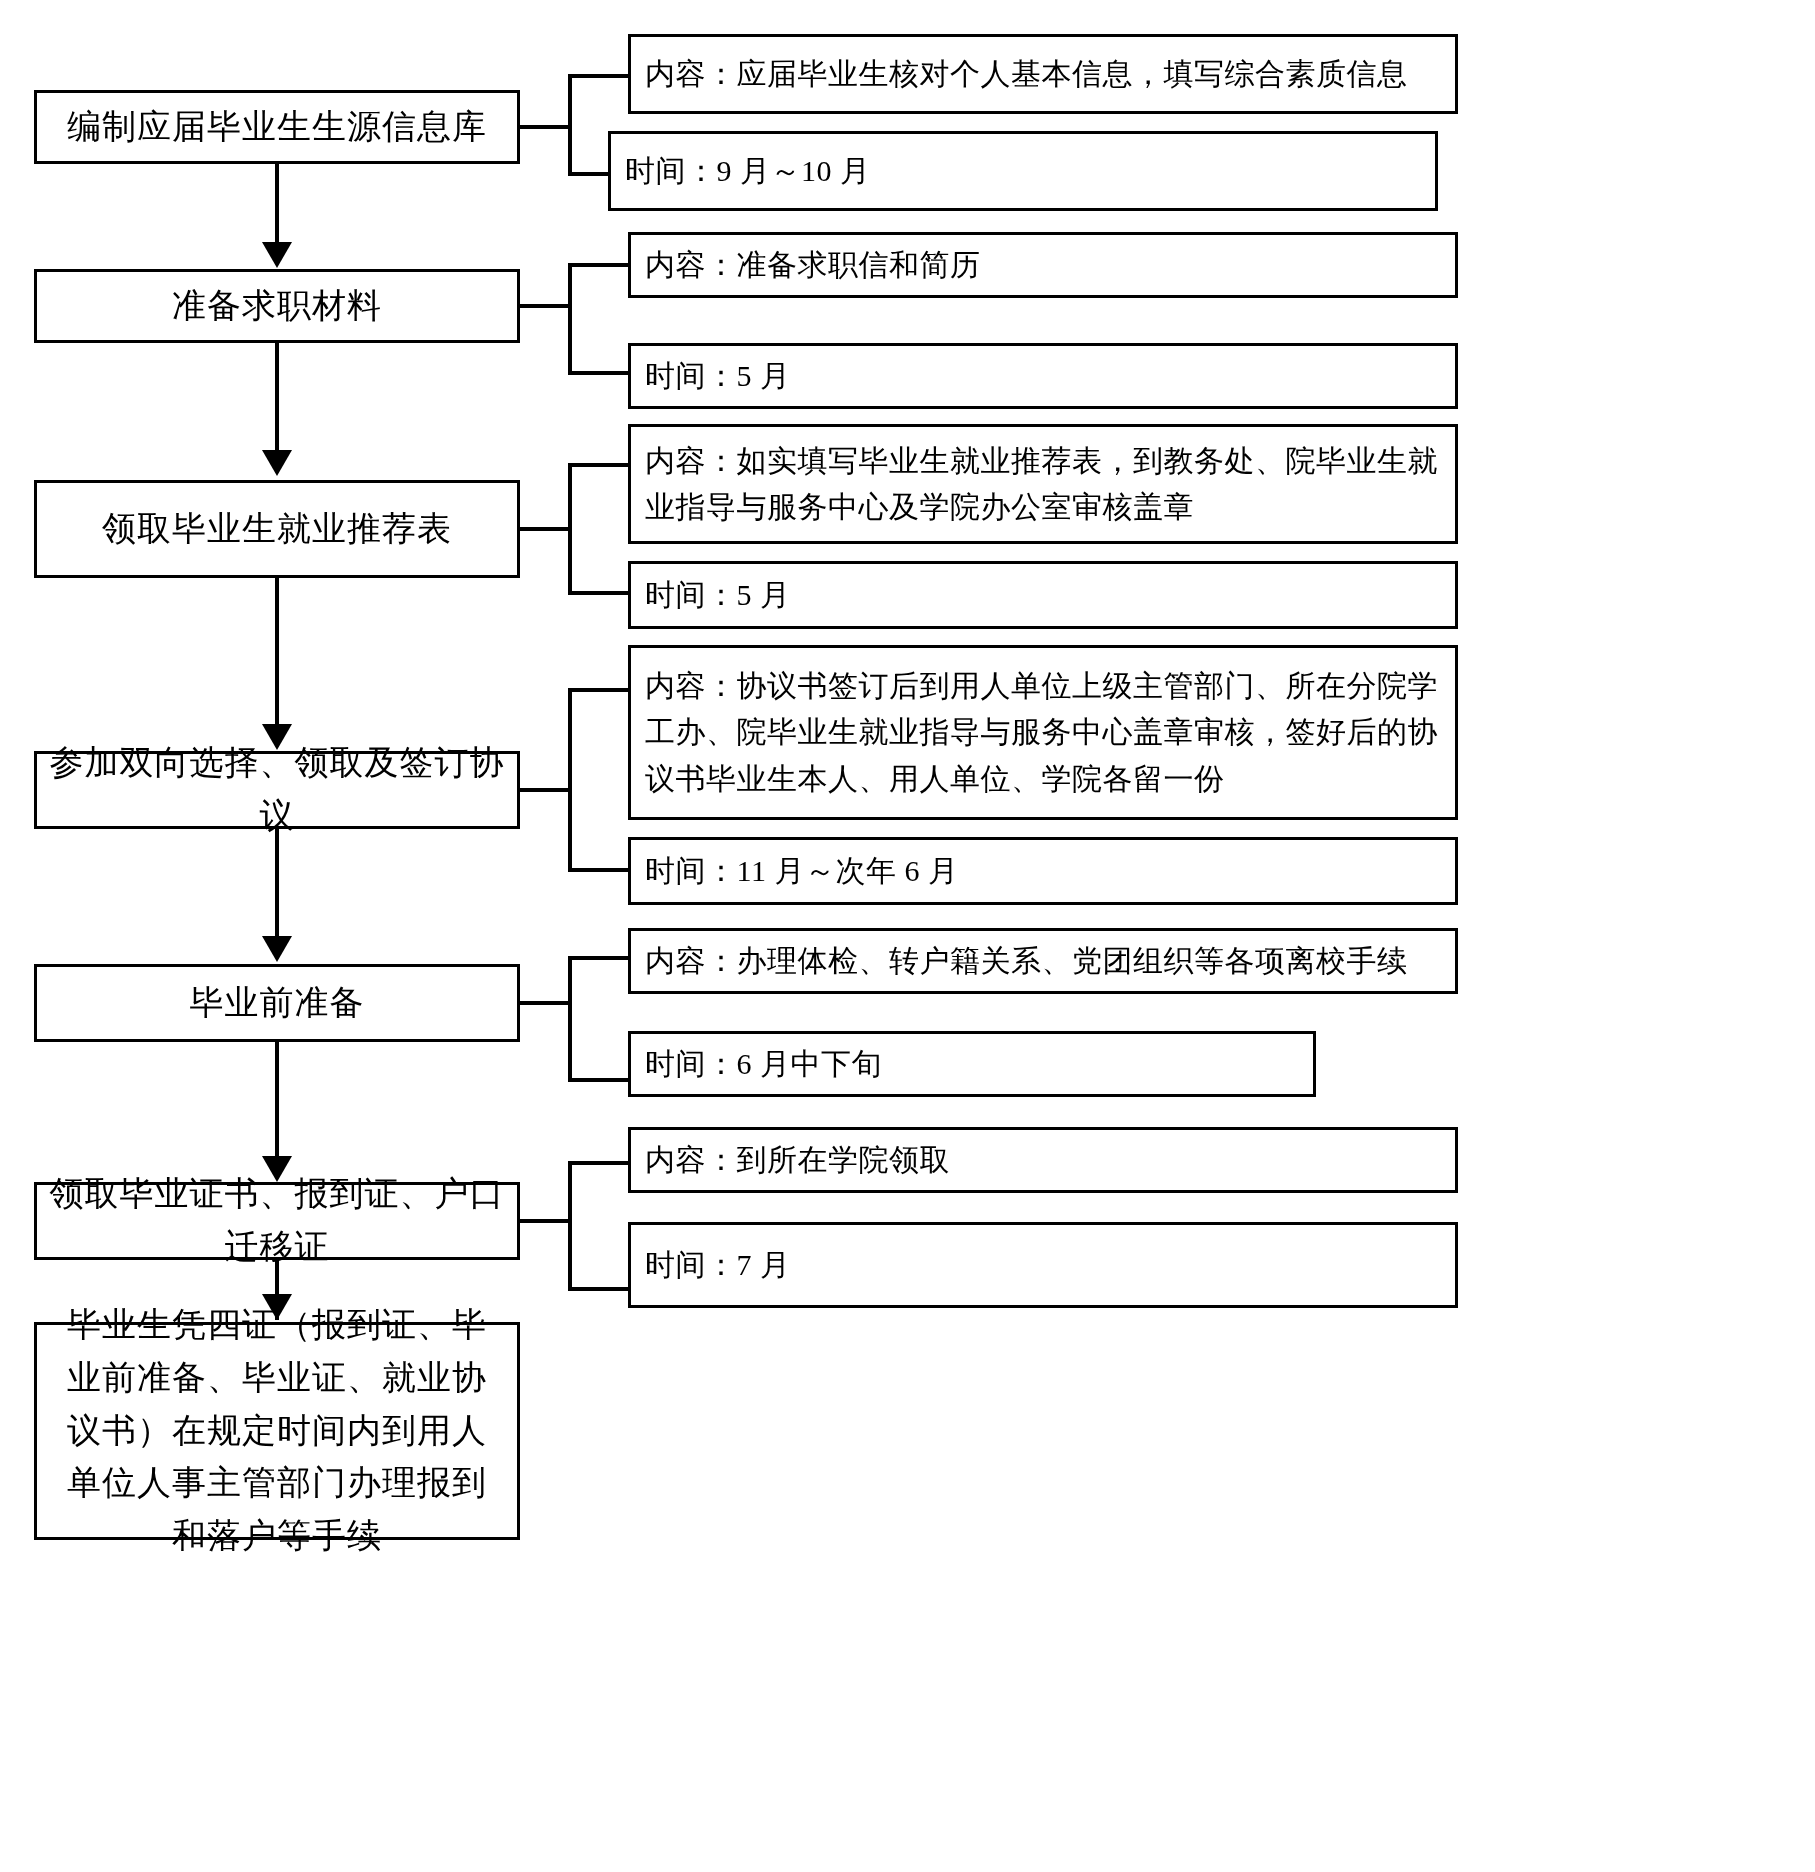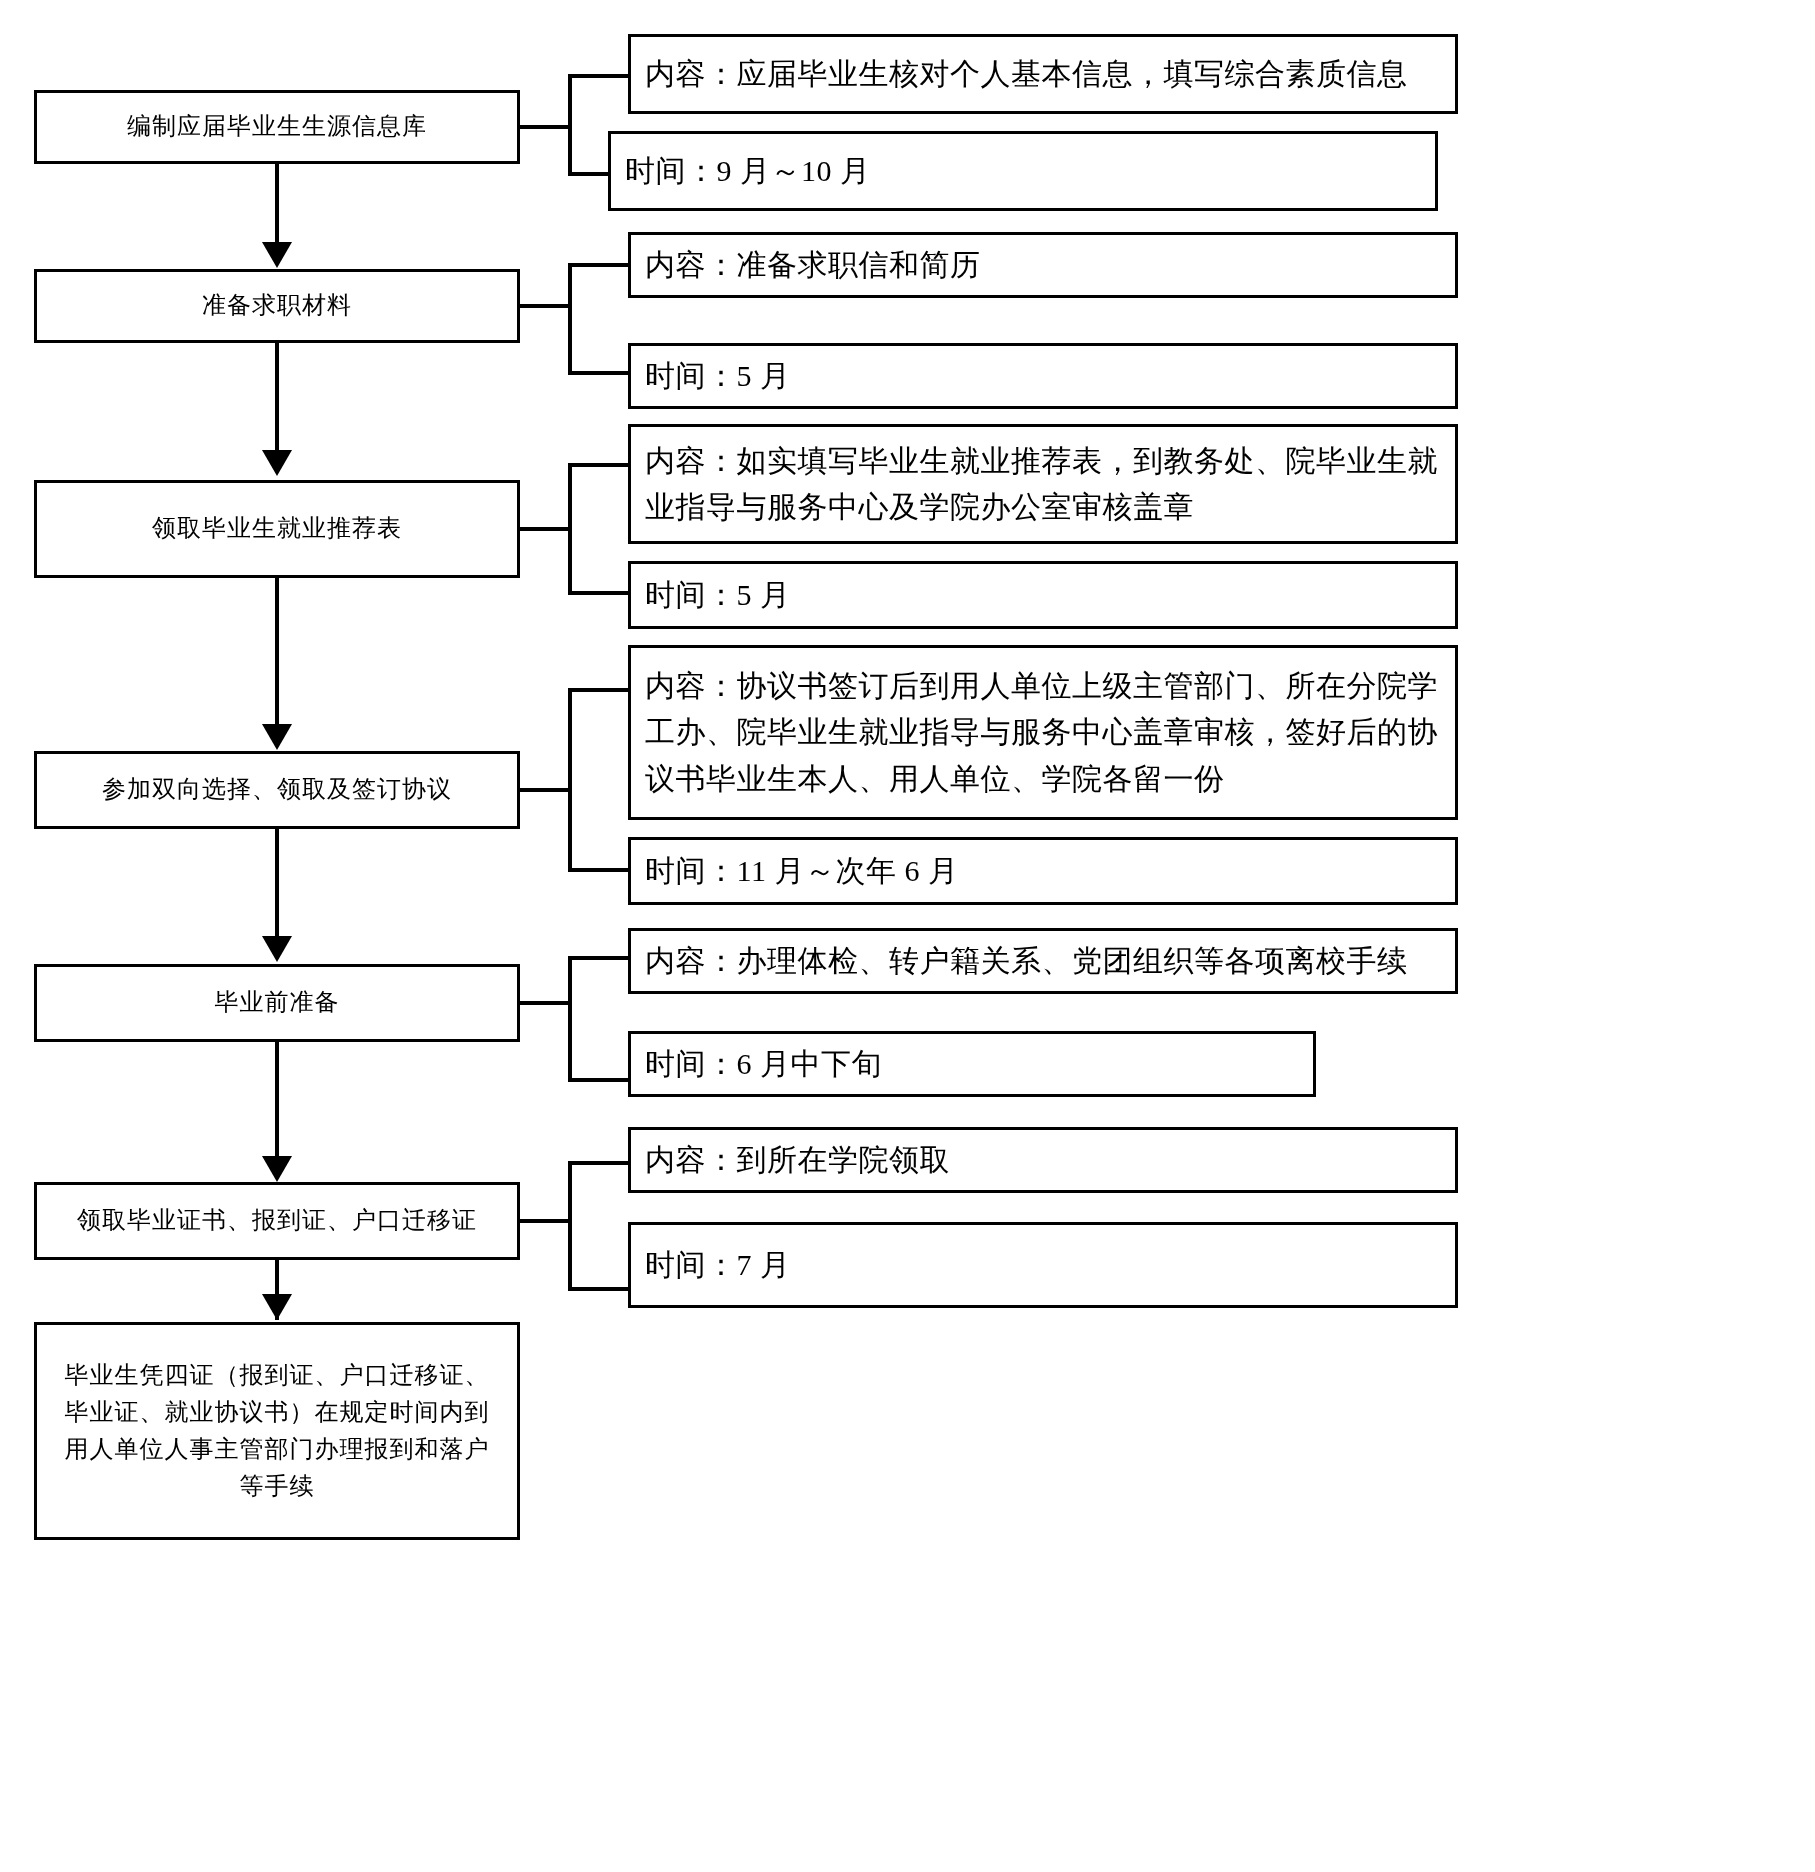--- a/index.html
+++ b/index.html
@@ -23,21 +23,21 @@
     box-sizing: border-box;
     border: 3px solid #000000;
     background: #ffffff;
     display: flex;
     align-items: center;
     line-height: 1.55;
   }
   .step-box {
     justify-content: center;
     text-align: center;
-    font-size: 24px;
+    font-size: 34px;
     letter-spacing: 1px;
     padding: 4px 8px;
   }
   .detail-box {
     justify-content: flex-start;
     text-align: left;
     font-size: 30px;
     padding: 6px 14px;
     letter-spacing: 0.5px;
   }
@@ -178,16 +178,16 @@
     <span class="txt">内容：到所在学院领取</span>
   </div>
   <div class="box detail-box" style="left:628px; top:1222px; width:830px; height:86px;">
     <span class="txt">时间：7 月</span>
   </div>
 
   <div class="vline" style="left:275px; top:1260px; height:60px;"></div>
   <div class="arrowhead" style="left:262px; top:1294px;"></div>
 
   <div class="box step-box" style="left:34px; top:1322px; width:486px; height:218px; padding:10px 18px;">
-    <span>毕业生凭四证（报到证、户口迁移证、毕业证、就业协议书）在规定时间内到用人单位人事主管部门办理报到和落户等手续</span>
+    <span>毕业生凭四证（报到证、毕业前准备、毕业证、就业协议书）在规定时间内到用人单位人事主管部门办理报到和落户等手续</span>
   </div>
 
 </div>
 
 </body></html>

